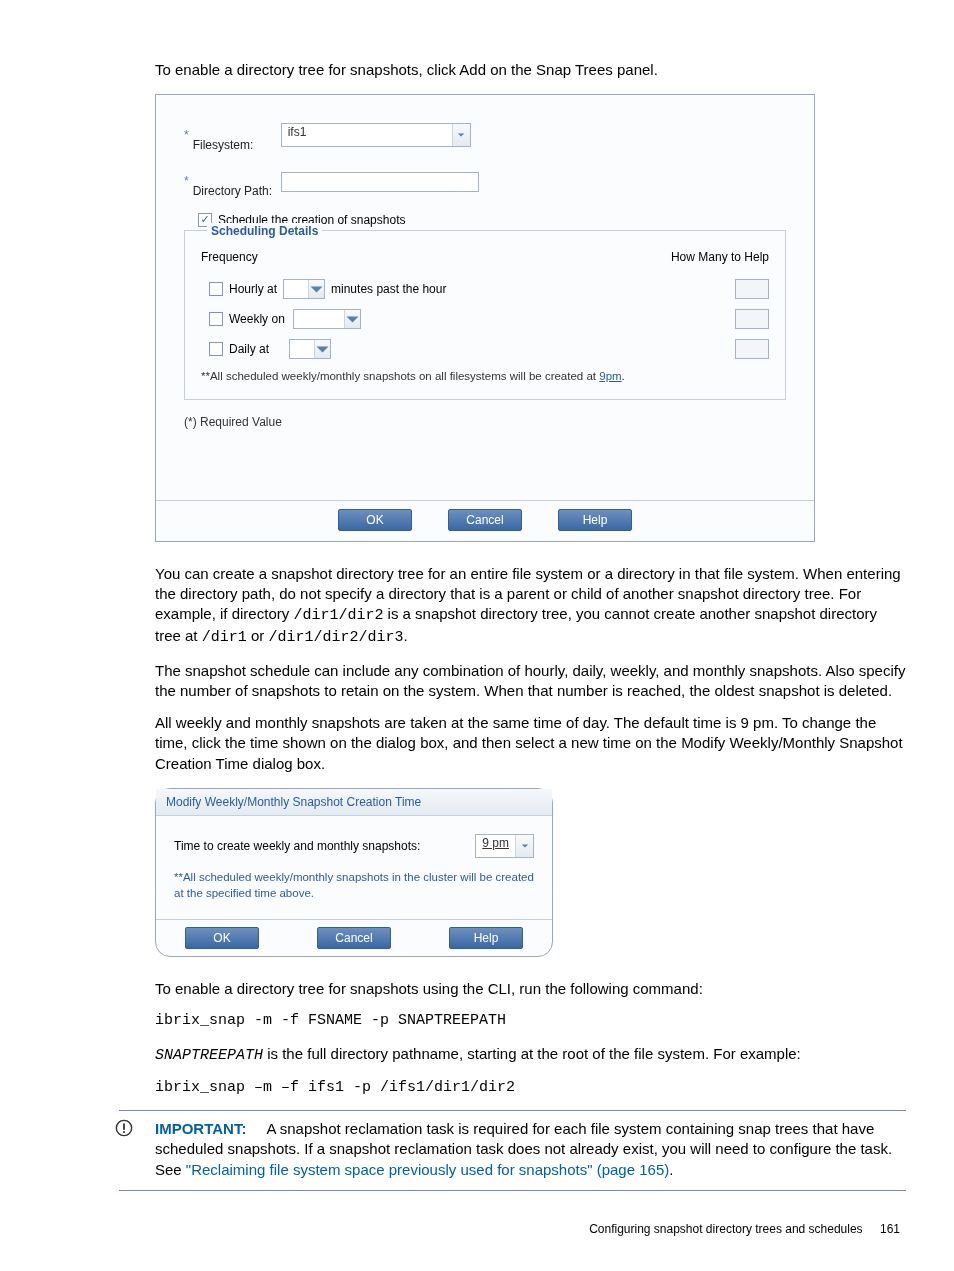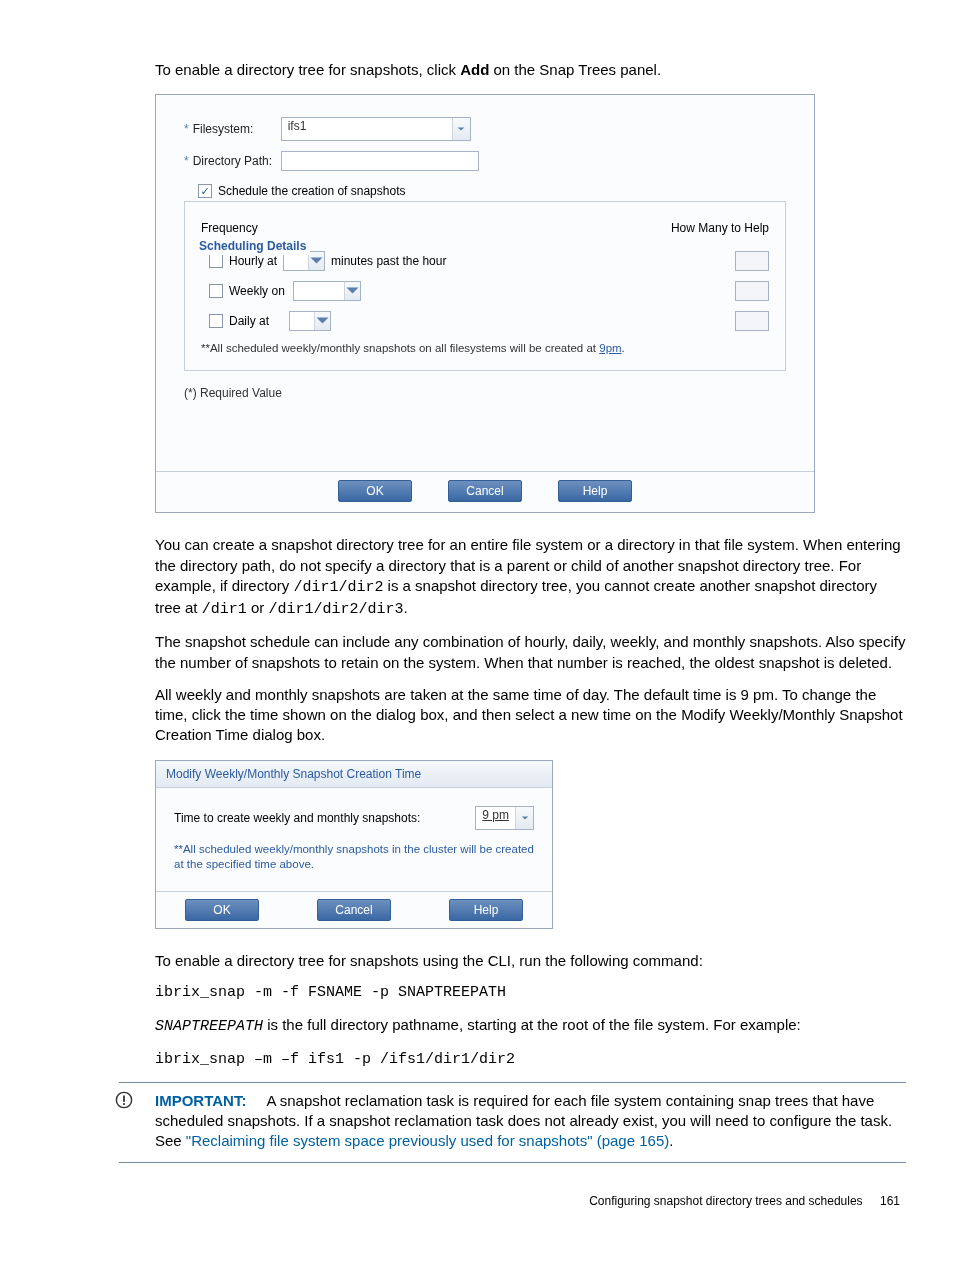--- a/index.html
+++ b/index.html
@@ -6,32 +6,32 @@
   body {
     font-family: Arial, Helvetica, sans-serif;
     font-size: 15px;
     color: #000;
     background: #fff;
     width: 954px;
     padding: 60px 48px 40px 155px;
     line-height: 1.35;
   }
   .body-text { margin-bottom: 12px; }
-  .bold { font-weight: bold; }
+  .bold { font-weight: normal; }
   .mono { font-family: "Courier New", monospace; }
   .italic-mono { font-family: "Courier New", monospace; font-style: italic; }
   .dialog-box {
     border: 1px solid #9aa7b9;
     background: #fbfcfd;
     margin: 14px 0 22px 0;
   }
   .dialog1 { width: 660px; padding: 22px 28px 0 28px; }
   .form-row { display: flex; align-items: center; margin-bottom: 10px; font-size: 12px; }
   .req { color: #5a7fae; margin-right: 4px; }
-  .form-label { width: 88px; color: #222; }
+  .form-label { width: 88px; color: #222; margin-top: 20px; }
   .combo {
     display: inline-flex; align-items: flex-start;
     border: 1px solid #a6b3c4; background: #fff;
     height: 24px;
   }
   .combo .combo-text { font-size: 12px; color: #333; padding: 0 6px; min-width: 170px; display:inline-block; }
   .combo .combo-arrow {
     width: 18px; height: 100%; border-left: 1px solid #cdd6e0;
     display:flex; align-items:center; justify-content:center;
     background: linear-gradient(#f7fafc,#e4eaf1);
@@ -45,22 +45,22 @@
   .checkbox {
     width:14px; height:14px; border:1px solid #8a97a8; background:#fff;
     margin-right:6px; display:inline-flex; align-items:center; justify-content:center;
     font-size:11px; color:#2a5b9f;
   }
   .fieldset {
     border: 1px solid #c7d0da; margin: 0 0 14px 0; padding: 12px 16px 14px 16px;
     position: relative;
   }
   .fieldset-legend {
-    position:absolute; top:-8px; left:10px; background:#fbfcfd;
-    padding:0 4px; font-size:12px; font-weight:bold; color:#2a5b9f;margin-top:44px;
+    position:absolute; top:-8px; left:22px; background:#fbfcfd;
+    padding:0 4px; font-size:12px; font-weight:bold; color:#2a5b9f;
   }
   .sched-header { display:flex; justify-content:space-between; font-size:12px; font-weight:normal; margin:6px 0 14px 0; }
   .sched-row { display:flex; align-items:center; font-size:12px; margin-bottom:10px; }
   .sched-left { display:flex; align-items:center; flex:1;padding-left:8px; }
   .keep-box { border:1px solid #a6b3c4; background:#f3f5f8; width:34px; height:20px; }
   .mini-combo {
     display:inline-flex; border:1px solid #a6b3c4; background:#fff; height:20px;
     margin: 0 6px;
   }
   .mini-combo .mc-text { width:24px; }
@@ -74,21 +74,21 @@
     border-top:1px solid #c7d0da; padding:8px 0 10px 0;
     display:flex; gap:36px; justify-content:center;
     margin: 0 -28px;
   }
   .btn {
     min-width:74px; height:22px; font-size:12px; color:#fff;
     background: linear-gradient(#6d90bf,#3a68a3); border:1px solid #345f96;
     border-radius:2px; display:inline-flex; align-items:center; justify-content:center;
     cursor:pointer;
   }
-  .dialog2 { width: 398px; padding:0; }
+  .dialog2 { width: 398px; padding:0;border-radius:15px; }
   .dlg2-title {
     background: linear-gradient(#f5f8fb,#e3eaf2);
     border-bottom:1px solid #c7d0da; font-size:12px; color:#2a5b9f;
     padding:5px 10px;
   }
   .dlg2-body { padding: 18px 18px 10px 18px; font-size:12px; }
   .dlg2-row { display:flex; align-items:center; margin-bottom:12px;gap:29px; }
   .dlg2-note { font-size:11.5px; color:#2a5b9f; line-height:1.35; margin-bottom:8px; }
   .dlg2-bar {
     border-top:1px solid #c7d0da; padding:7px 0;

